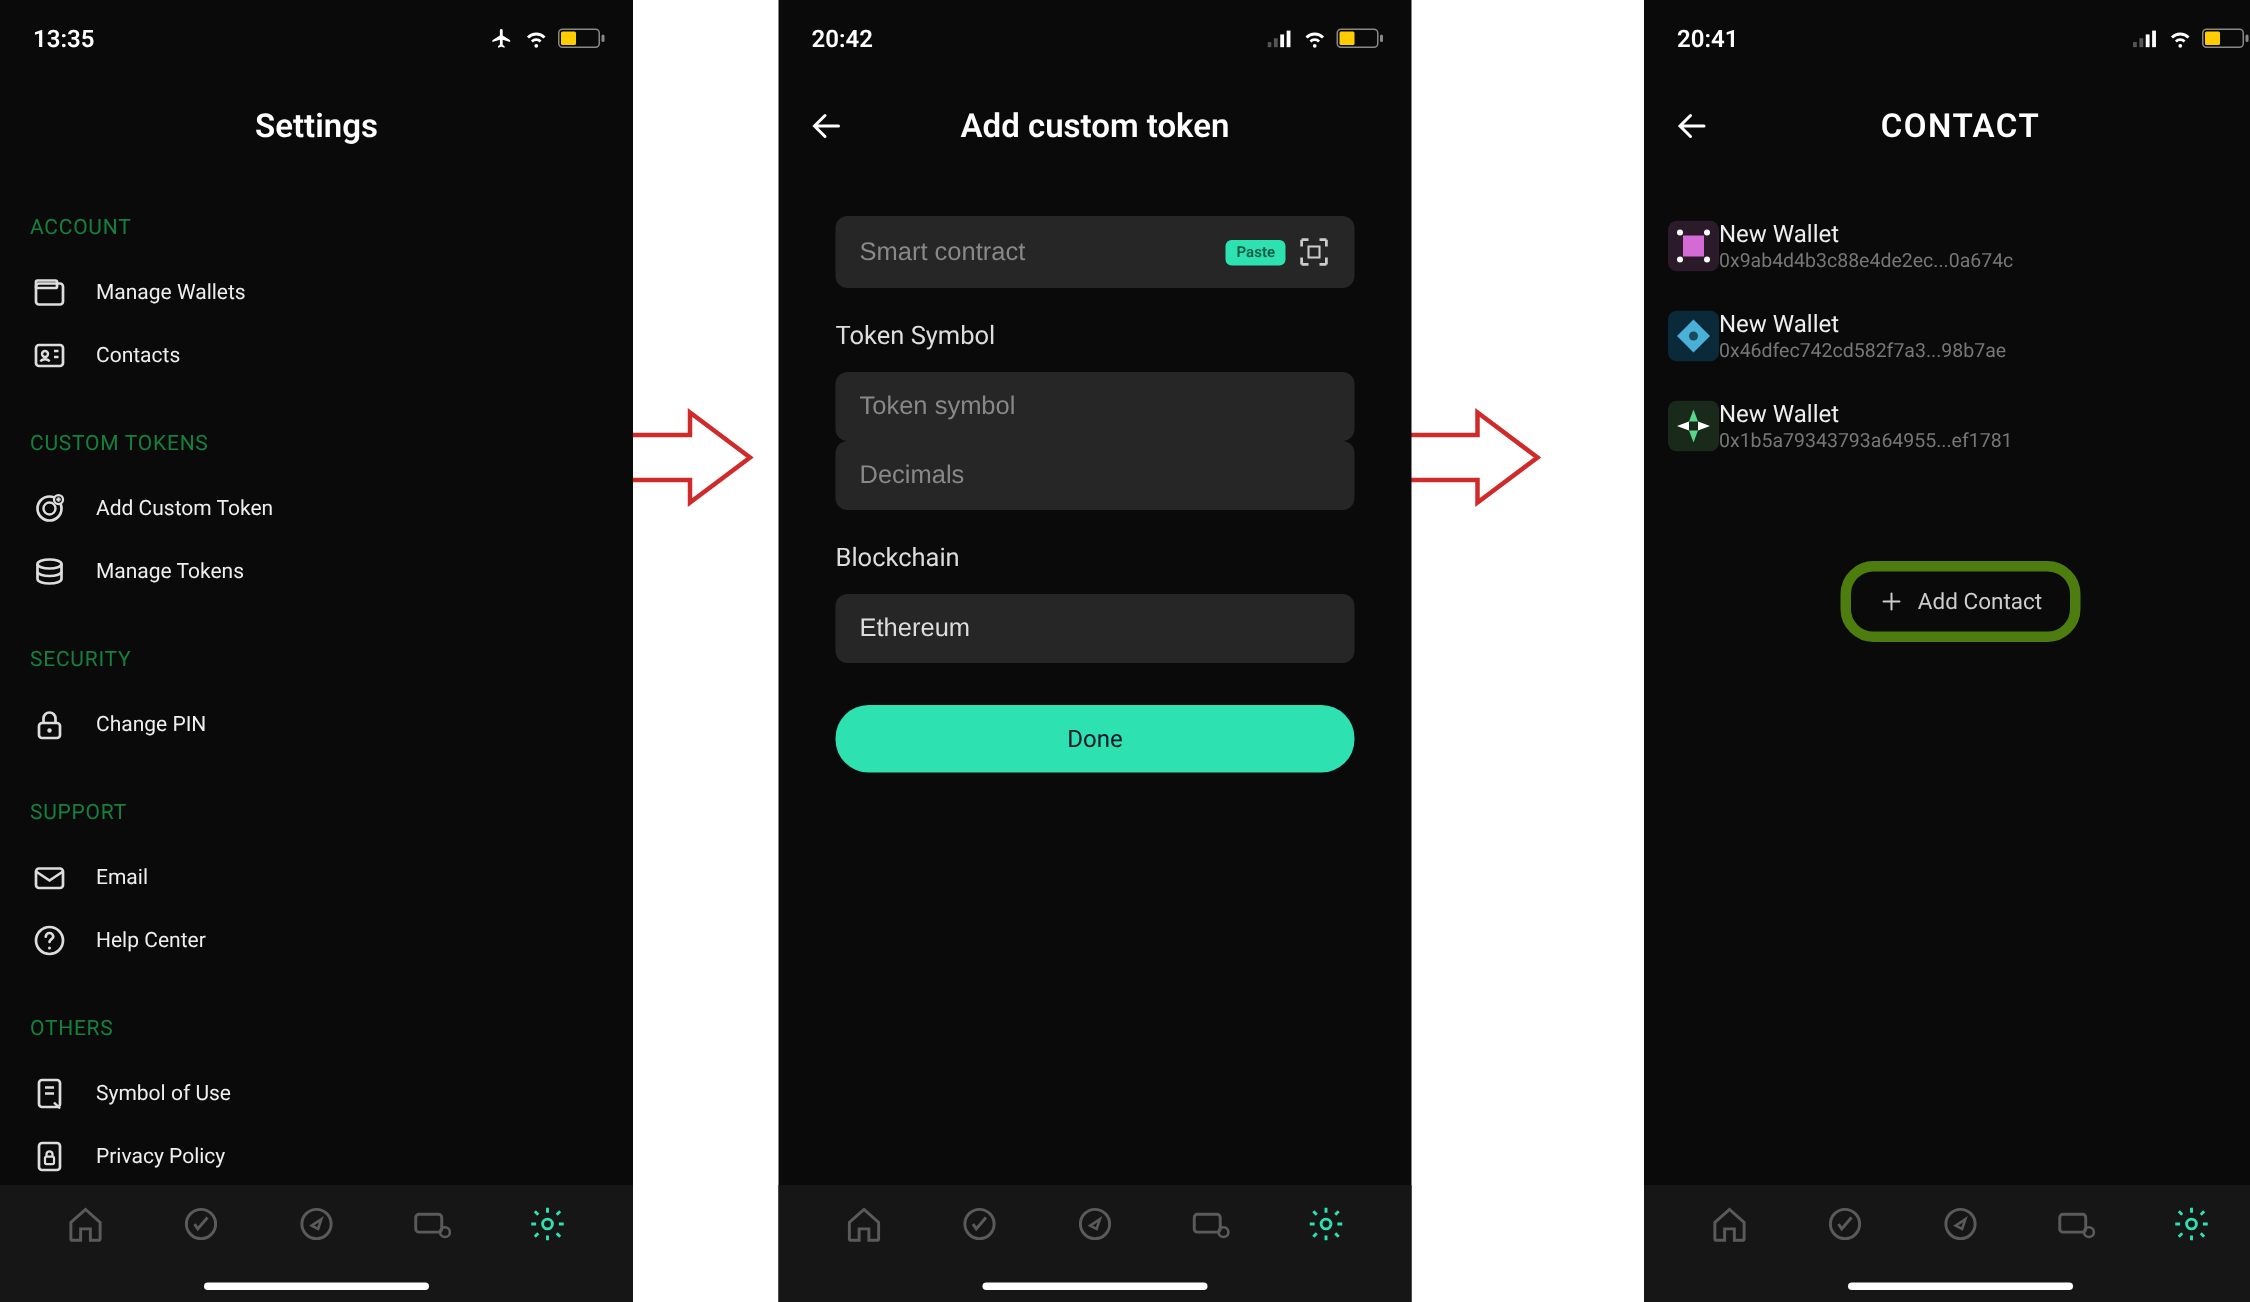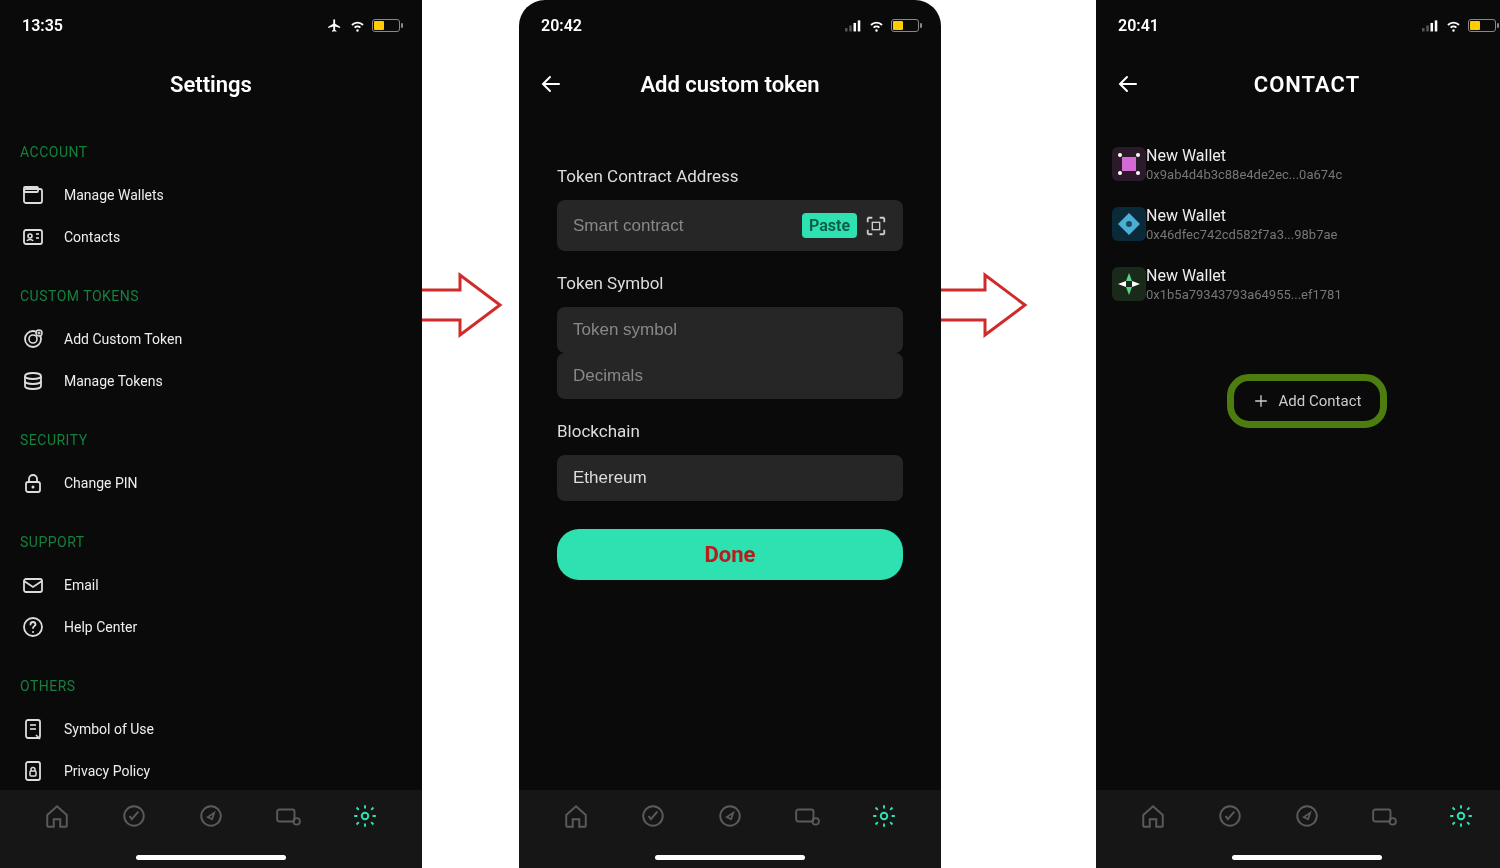--- a/index.html
+++ b/index.html
@@ -12,21 +12,21 @@
     overflow: hidden;
   }
   .phone {
     position: absolute;
     width: 422px;
     height: 868px;
     background: #0a0a0a;
     color: #fff;
   }
   .phone.p1 { left: 0; top: 0; }
-  .phone.p2 { left: 519px; top: 0; border-radius: 26px; }
+  .phone.p2 { left: 519px; top: 0; }
   .phone.p3 { left: 1096px; top: 0; }
 
   
   .status-bar {
     height: 38px;
     display: flex;
     justify-content: space-between;
     align-items: center;
     padding: 0 22px 0 22px;
     font-size: 16px;
@@ -75,25 +75,25 @@
   .form-content { padding: 30px 38px 0; }
   .form-label { font-size:17px; color:#ddd; margin-bottom:14px; margin-top:22px;}
   .input-wrap {
     background:#262626; border-radius:8px; padding:13px 16px; display:flex; align-items:center; gap:8px;
   }
   .input-wrap input {
     background:transparent; border:none; outline:none; color:#999; font-size:17px; flex:1;
   }
   .input-wrap input::placeholder { color:#888; }
   .paste-btn {
-    background:#2de2b0; color:#0a5a45; font-size:16px; font-weight:600; padding:3px 7px; border-radius:4px;
+    background:#2de2b0; color:#0a5a45; font-size:10px; font-weight:600; padding:3px 7px; border-radius:4px;
   }
   .qr-btn { width:22px; height:22px; }
   .done-btn {
-    width:100%; background:#2de2b0; color:#b91c1c; font-size:22px; font-weight:700;
+    width:100%; background:#2de2b0; color:#0f172a; font-size:16px; font-weight:400;
     border:none; border-radius:22px; padding:13px 0; margin-top:28px; text-align:center;
   }
 
   
   .contact-content { padding: 20px 16px 0; }
   .contact-row { display:flex; align-items:center; padding:12px 0;}
   .avatar { width:34px; height:34px; border-radius:8px; display:flex; align-items:center; justify-content:center; flex-shrink:0;}
   .contact-info .name { font-size:16px; color:#eee; }
   .contact-info .addr { font-size:13px; color:#777; margin-top:2px;}
   .add-contact-btn {
@@ -292,21 +292,20 @@
         </div>
     </div>
   </div>
   <div class="header">
     <span class="back"><svg width="28" height="24" viewBox="0 0 24 24">
           <path d="M20 12H5M11 5l-7 7 7 7" fill="none" stroke="#fff" stroke-width="2" stroke-linecap="round"></path>
         </svg></span>
     <span class="title">Add custom token</span>
   </div>
   <div class="form-content">
-    <div class="form-label">Token Contract Address</div>
     <div class="input-wrap">
       <input placeholder="Smart contract" style="">
       <span class="paste-btn">Paste</span>
       <span class="qr-btn"><svg viewBox="0 0 24 24" width="22" height="22">
             <path d="M3 3h5M3 3v5M21 3h-5M21 3v5M3 21h5M3 21v-5M21 21h-5M21 21v-5" stroke="#ccc" stroke-width="2" fill="none"></path>
             <rect x="8" y="8" width="8" height="8" fill="none" stroke="#ccc" stroke-width="1.5"></rect>
           </svg></span>
     </div>
 
     <div class="form-label">Token Symbol</div>

